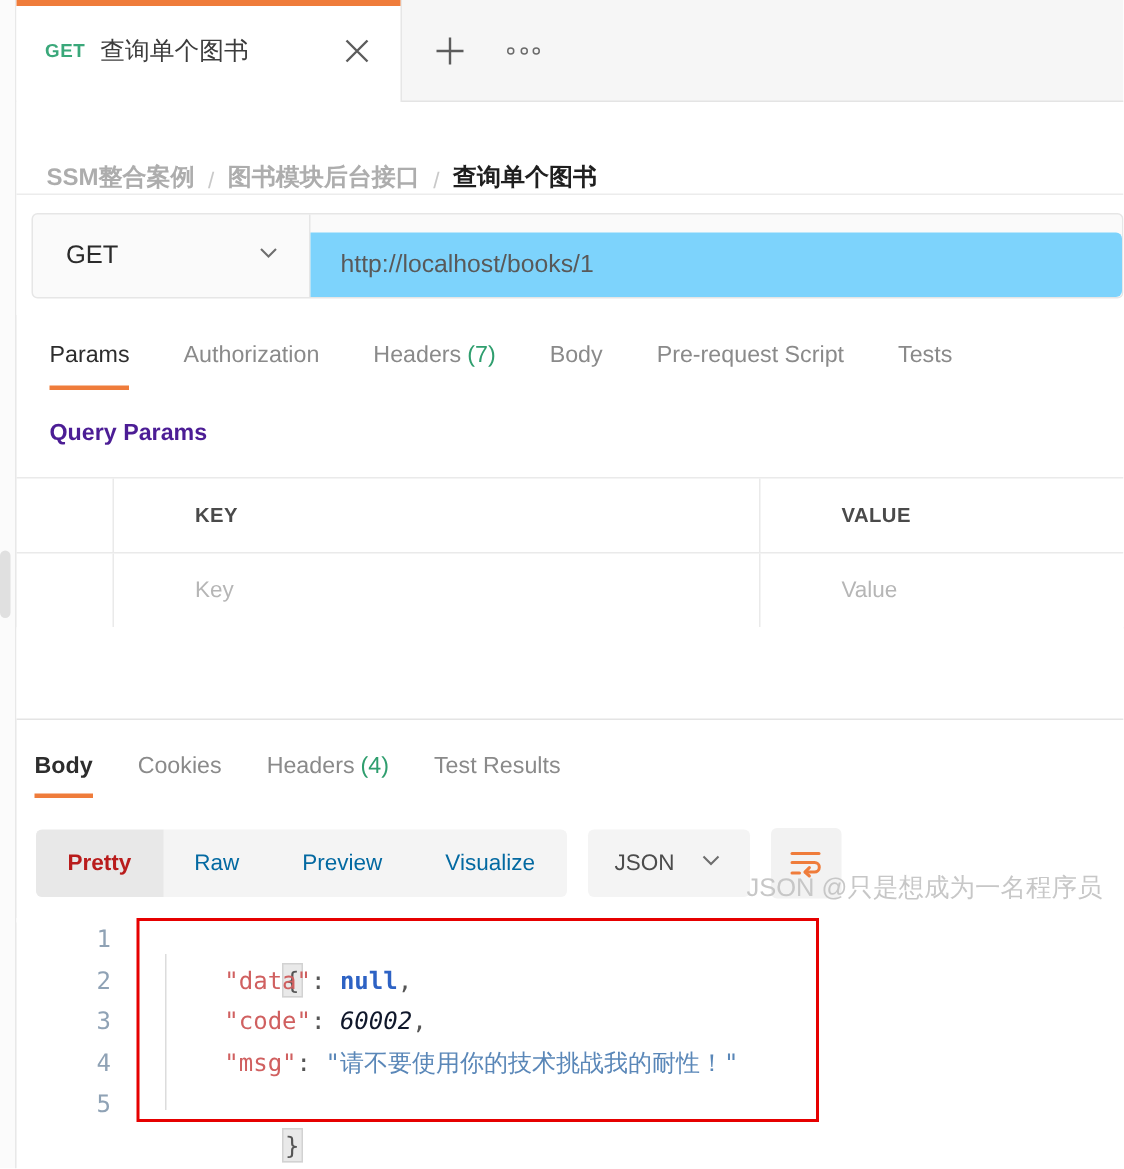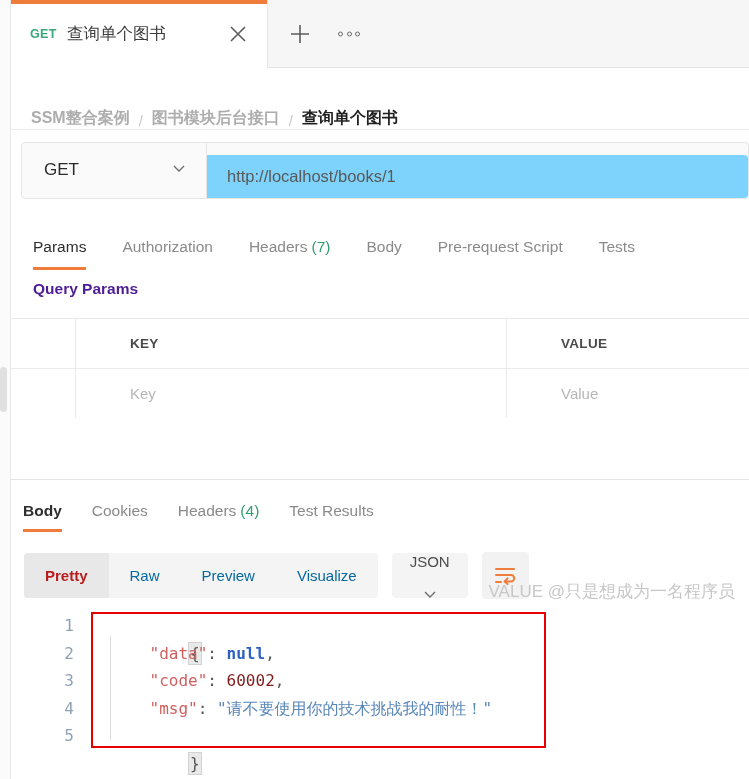--- a/index.html
+++ b/index.html
@@ -87,21 +87,21 @@
   .method-sel .m-label { font-size: 17px; color: #2b2b2b; font-weight: 500; }
   .url-input {
     flex: 1; display: flex; align-items: center; padding-left: 20px;
     font-size: 16.5px; color: #595959; background: #7dd3fc;
     border-top-right-radius: 4px; border-bottom-right-radius: 4px; margin-top: 12px;
   }
 
   
   .reqtabs {
     position: absolute; left: 11px; top: 218px; right: 0; height: 52px;
-    display: flex; align-items: flex-end; padding-left: 22px; gap: 0;
+    display: flex; align-items: flex-start; padding-left: 22px; gap: 0;
   }
   .rtab {
     position: relative; font-size: 15.5px; color: #8a8a8a; padding: 10px 0 14px 0;
     margin-right: 36px; cursor: pointer; white-space: nowrap;
   }
   .rtab.active { color: #2d2d2d; }
   .rtab.active::after {
     content: ""; position: absolute; left: 0; right: 0; bottom: 0; height: 3px;
     background: #ef7c3b;
   }
@@ -150,21 +150,21 @@
   .segs {
     display: flex; background: #f4f4f4; border-radius: 4px; overflow: hidden; height: 45px;
   }
   .seg {
     display: flex; align-items: center; padding: 0 21px; font-size: 15px;
     color: #0369a1; cursor: pointer;
   }
   .seg.active { background: #e8e8e8; color: #b91c1c; font-weight: 600; }
   .jsonsel {
     display: flex; align-items: center; gap: 16px; height: 45px;
-    background: #f4f4f4; border-radius: 4px; padding: 0 18px; cursor: pointer; flex-direction: column;
+    background: #f4f4f4; border-radius: 4px; padding: 0 18px; cursor: pointer;
   }
   .jsonsel .js-label { font-size: 15px; color: #4c4c4c; }
   .wrapbtn {
     width: 47px; height: 47px; background: #f2f2f2; border-radius: 4px;
     display: flex; align-items: center; justify-content: center; cursor: pointer;
   }
 
   
   .code-area {
     position: absolute; left: 11px; top: 612px; right: 0; bottom: 0; background: #fff;
@@ -181,21 +181,21 @@
     font-family: "DejaVu Sans Mono", "Liberation Mono", monospace;
     font-size: 16px; color: #555;
   }
   .cline { height: 27.5px; line-height: 27.5px; white-space: pre; padding-left: 12px; }
   .brace {
     display: inline-block; background: #e9e9e9; border: 1px solid #d2d2d2;
     padding: 0 1px; color: #555; line-height: 21px;
   }
   .k-key { color: #d06060; }
   .k-null { color: #2d62c4; font-weight: 700; }
-  .k-num { color: #7f1d1d; }
+  .k-num { color: #0f172a; font-style: italic; }
   .k-str { color: #5a87b8; }
   .k-punct { color: #555; }
   .guideline {
     position: absolute; left: 99px; top: 24px; width: 1px; height: 104px;
     background: #dcdcdc;
   }
   .redbox {
     position: absolute; left: 80px; top: 0px; width: 455px; height: 136px;
     border: 2px solid #e60000; pointer-events: none;
   }
@@ -355,14 +355,14 @@
       <div class="cline">    <span class="k-key">"code"</span><span class="k-punct">: </span><span class="k-num">60002</span><span class="k-punct">,</span></div>
       <div class="cline">    <span class="k-key">"msg"</span><span class="k-punct">: </span><span class="k-str">"请不要使用你的技术挑战我的耐性！"</span><span class="k-punct"></span></div>
       <div class="cline">
         <span class="brace">}</span>
       </div>
     </div>
 
     <div class="redbox"></div>
   </div>
 
-  <div class="watermark">VALUE @只是想成为一名程序员</div>
+  <div class="watermark">JSON @只是想成为一名程序员</div>
 </div>
 
 </body></html>

